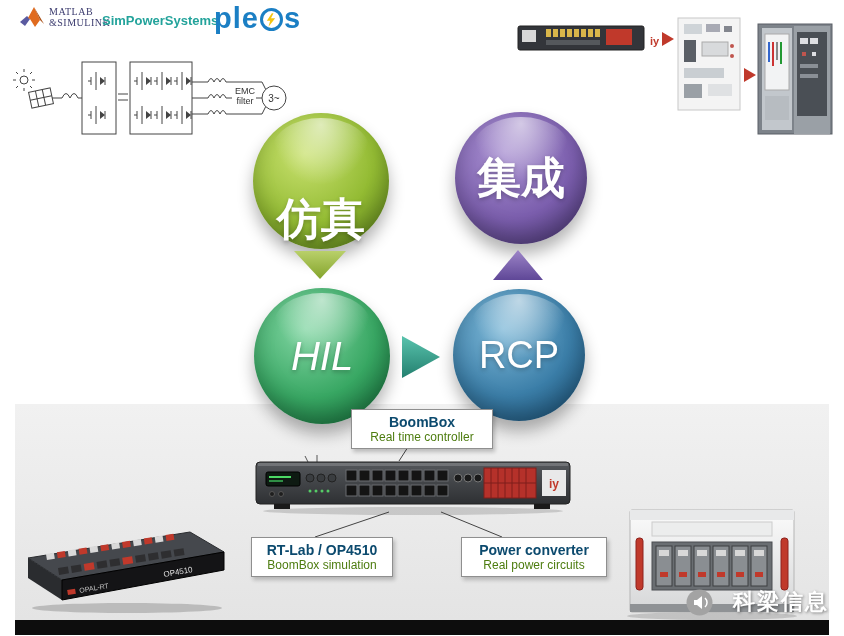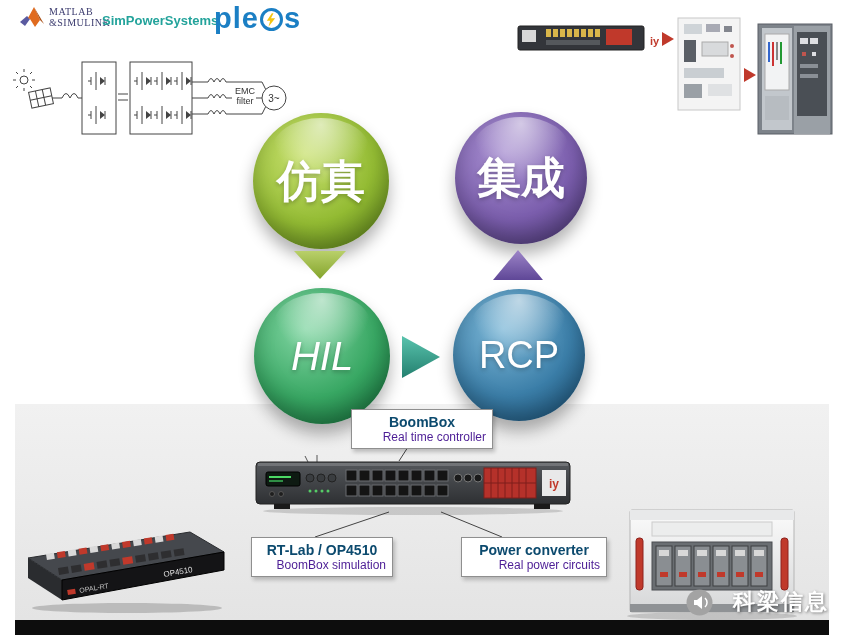--- a/index.html
+++ b/index.html
@@ -17,34 +17,34 @@
   
   .band { left:15px; top:404px; width:814px; height:216px; background:linear-gradient(180deg,#f1f1f1,#e4e4e4); }
   .bottom-bar { left:15px; top:620px; width:814px; height:15px; background:#0d0d0d; }
 
   
   .bubble { border-radius:50%; display:flex; align-items:center; justify-content:center; color:#fff;
             box-shadow:0 10px 16px rgba(0,0,0,.30), inset 0 -10px 20px rgba(0,0,0,.22); }
   .bubble::before { content:""; position:absolute; left:14%; top:4%; width:72%; height:48%; border-radius:50%;
             background:radial-gradient(ellipse at 50% 10%, rgba(255,255,255,.6), rgba(255,255,255,0) 72%); }
   .bubble .lbl { position:relative; z-index:2; text-shadow:0 2px 4px rgba(0,0,0,.25); }
-  .bubble-sim { background:radial-gradient(circle at 38% 30%, #c9e170, #93bb33 55%, #5f861c 90%); }
+  .bubble-sim { background:radial-gradient(circle at 38% 30%, #c9e170, #93bb33 55%, #5f861c 90%);align-items:flex-end; }
   .bubble-int { background:radial-gradient(circle at 38% 30%, #a991d1, #7b5ead 55%, #4e3a78 90%); }
   .bubble-hil { background:radial-gradient(circle at 38% 30%, #83d6a4, #38a763 55%, #17703c 90%);text-align:right; }
   .bubble-rcp { background:radial-gradient(circle at 38% 30%, #7fb9d8, #3b7ea8 55%, #1d5378 90%); }
 
   .tri-down  { clip-path:polygon(0 0, 100% 0, 50% 100%); background:linear-gradient(180deg,#b9d06a,#84a42c); }
   .tri-up    { clip-path:polygon(50% 0, 100% 100%, 0 100%); background:linear-gradient(180deg,#9d85c8,#5f4797); }
   .tri-right { clip-path:polygon(0 0, 100% 50%, 0 100%); background:linear-gradient(180deg,#59c3ad,#237f6e); }
 
   
   .callout { background:#ffffff; border:1px solid #8f8f8f; box-shadow:2px 3px 4px rgba(0,0,0,.22);
              text-align:center; padding:4px 6px; }
   .callout .t { font-weight:bold; font-size:14px; color:#0c4a6e; white-space:nowrap; }
-  .callout .s { font-size:12px; color:#4c1d95; white-space:nowrap;text-align:right; }
+  .callout .s { font-size:12px; color:#4d7c0f; white-space:nowrap; }
 
   
   .watermark { display:flex; align-items:center; gap:20px; }
   .wm-text { color:#ffffff; font-size:22px; font-weight:bold; letter-spacing:2px; text-shadow:1px 1px 3px rgba(0,0,0,.45); }
 </style>
 </head>
 <body>
 
 <div class="stage">
 

